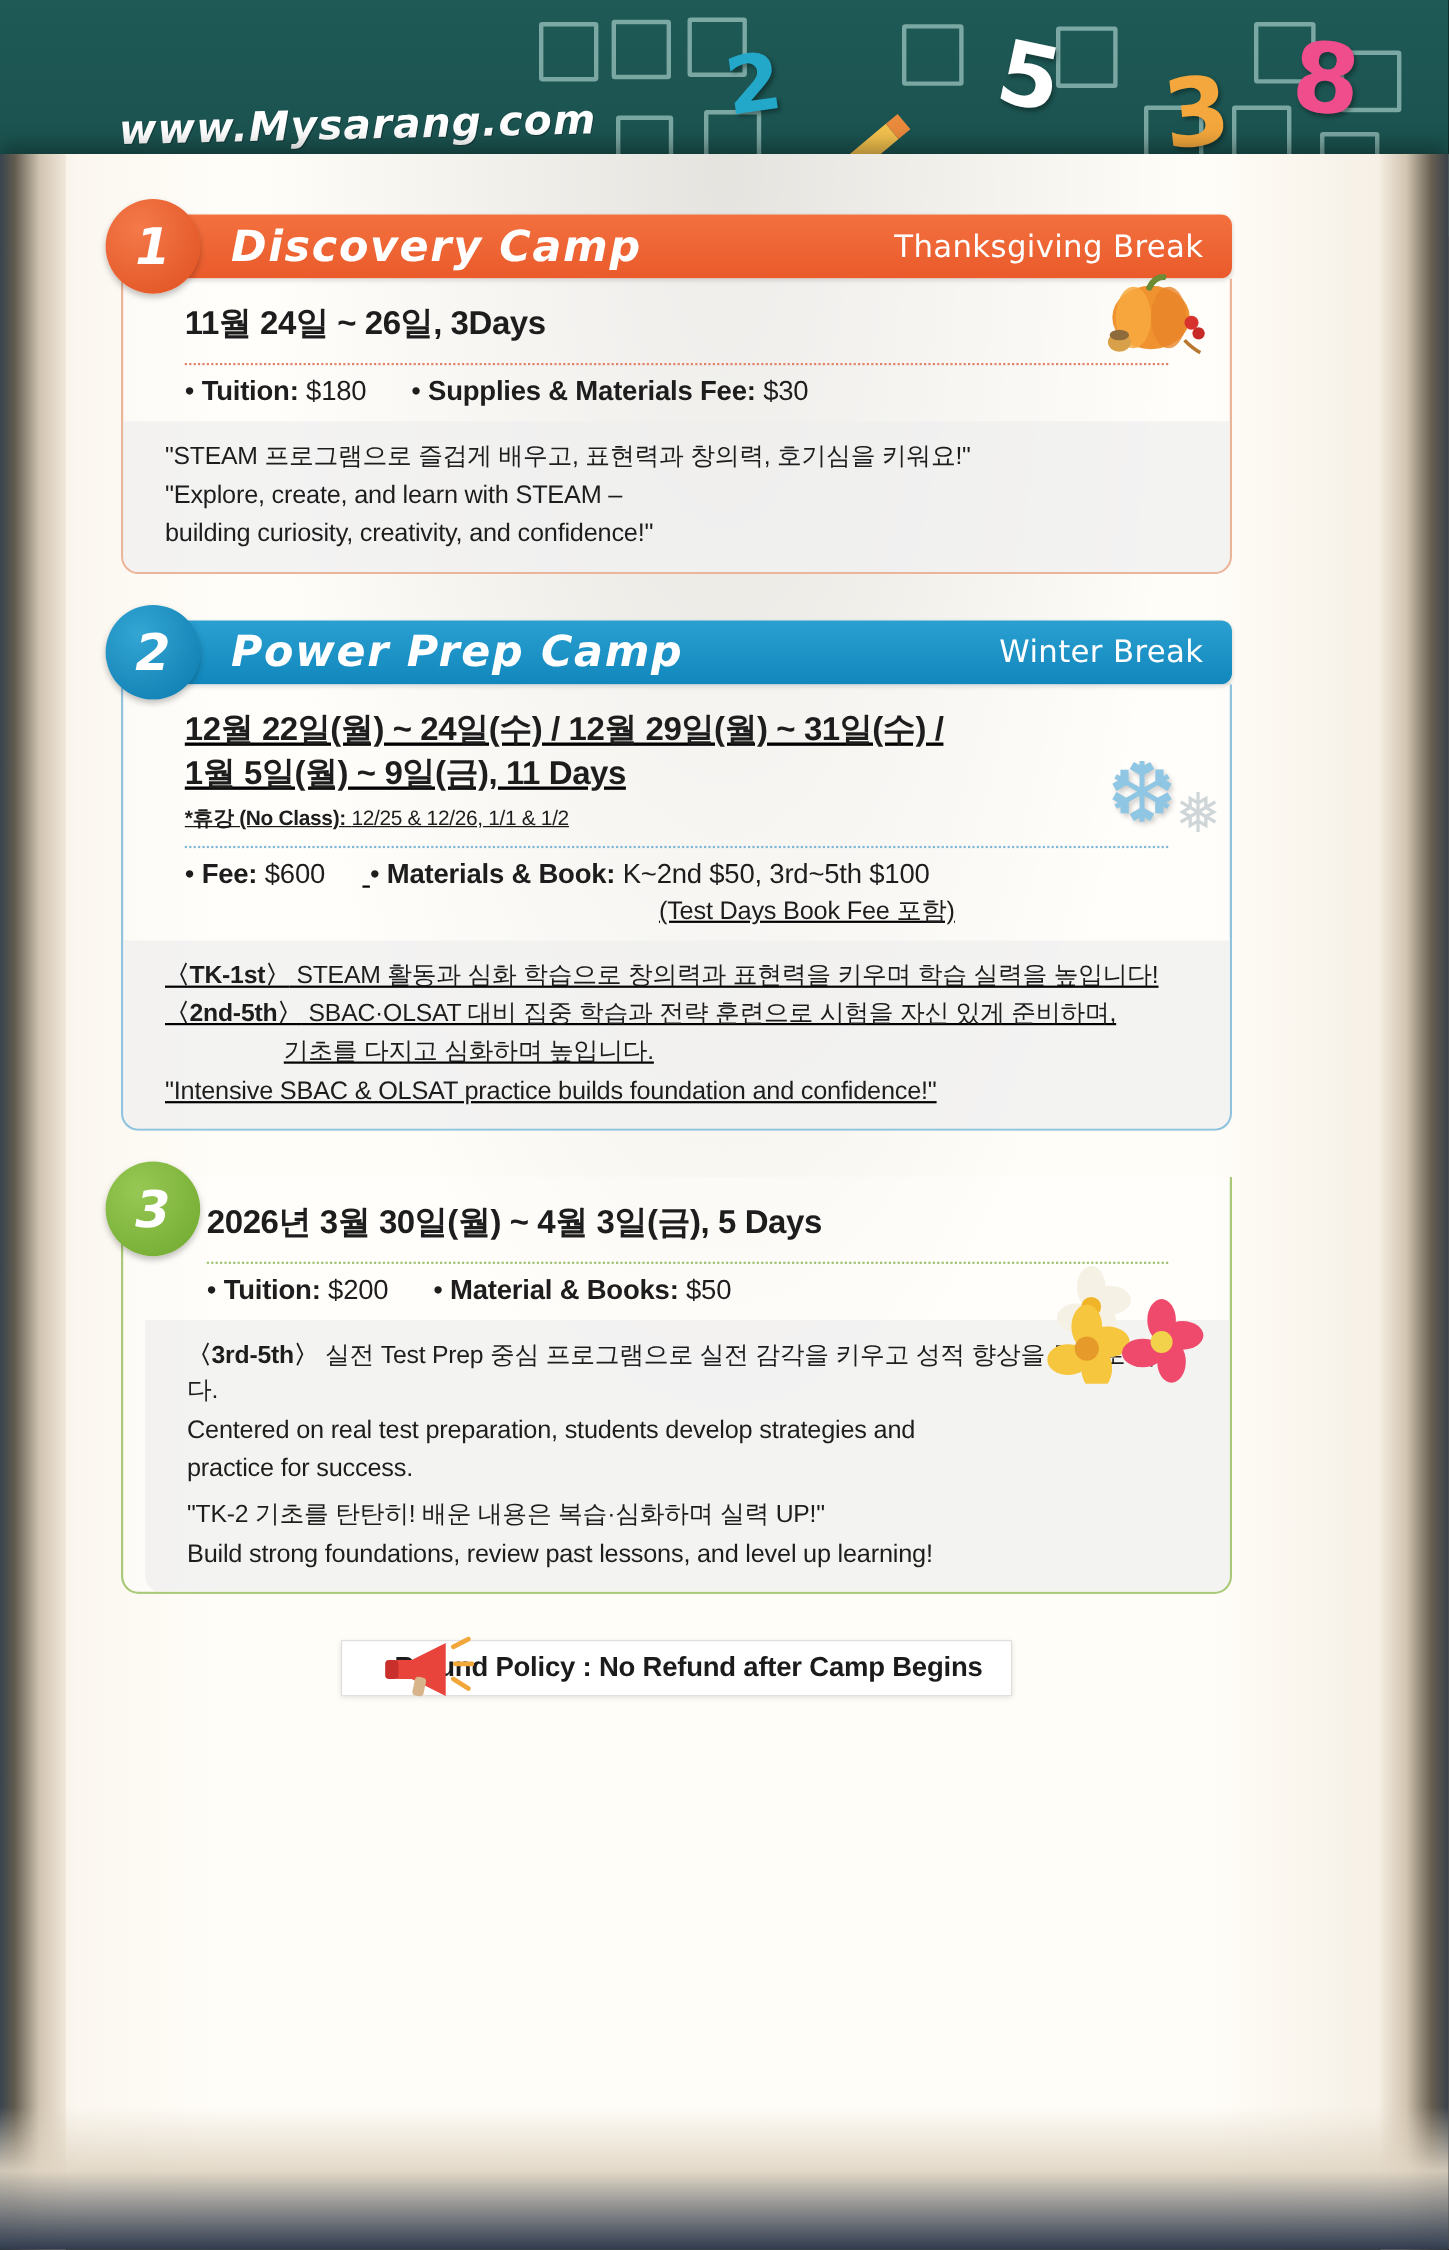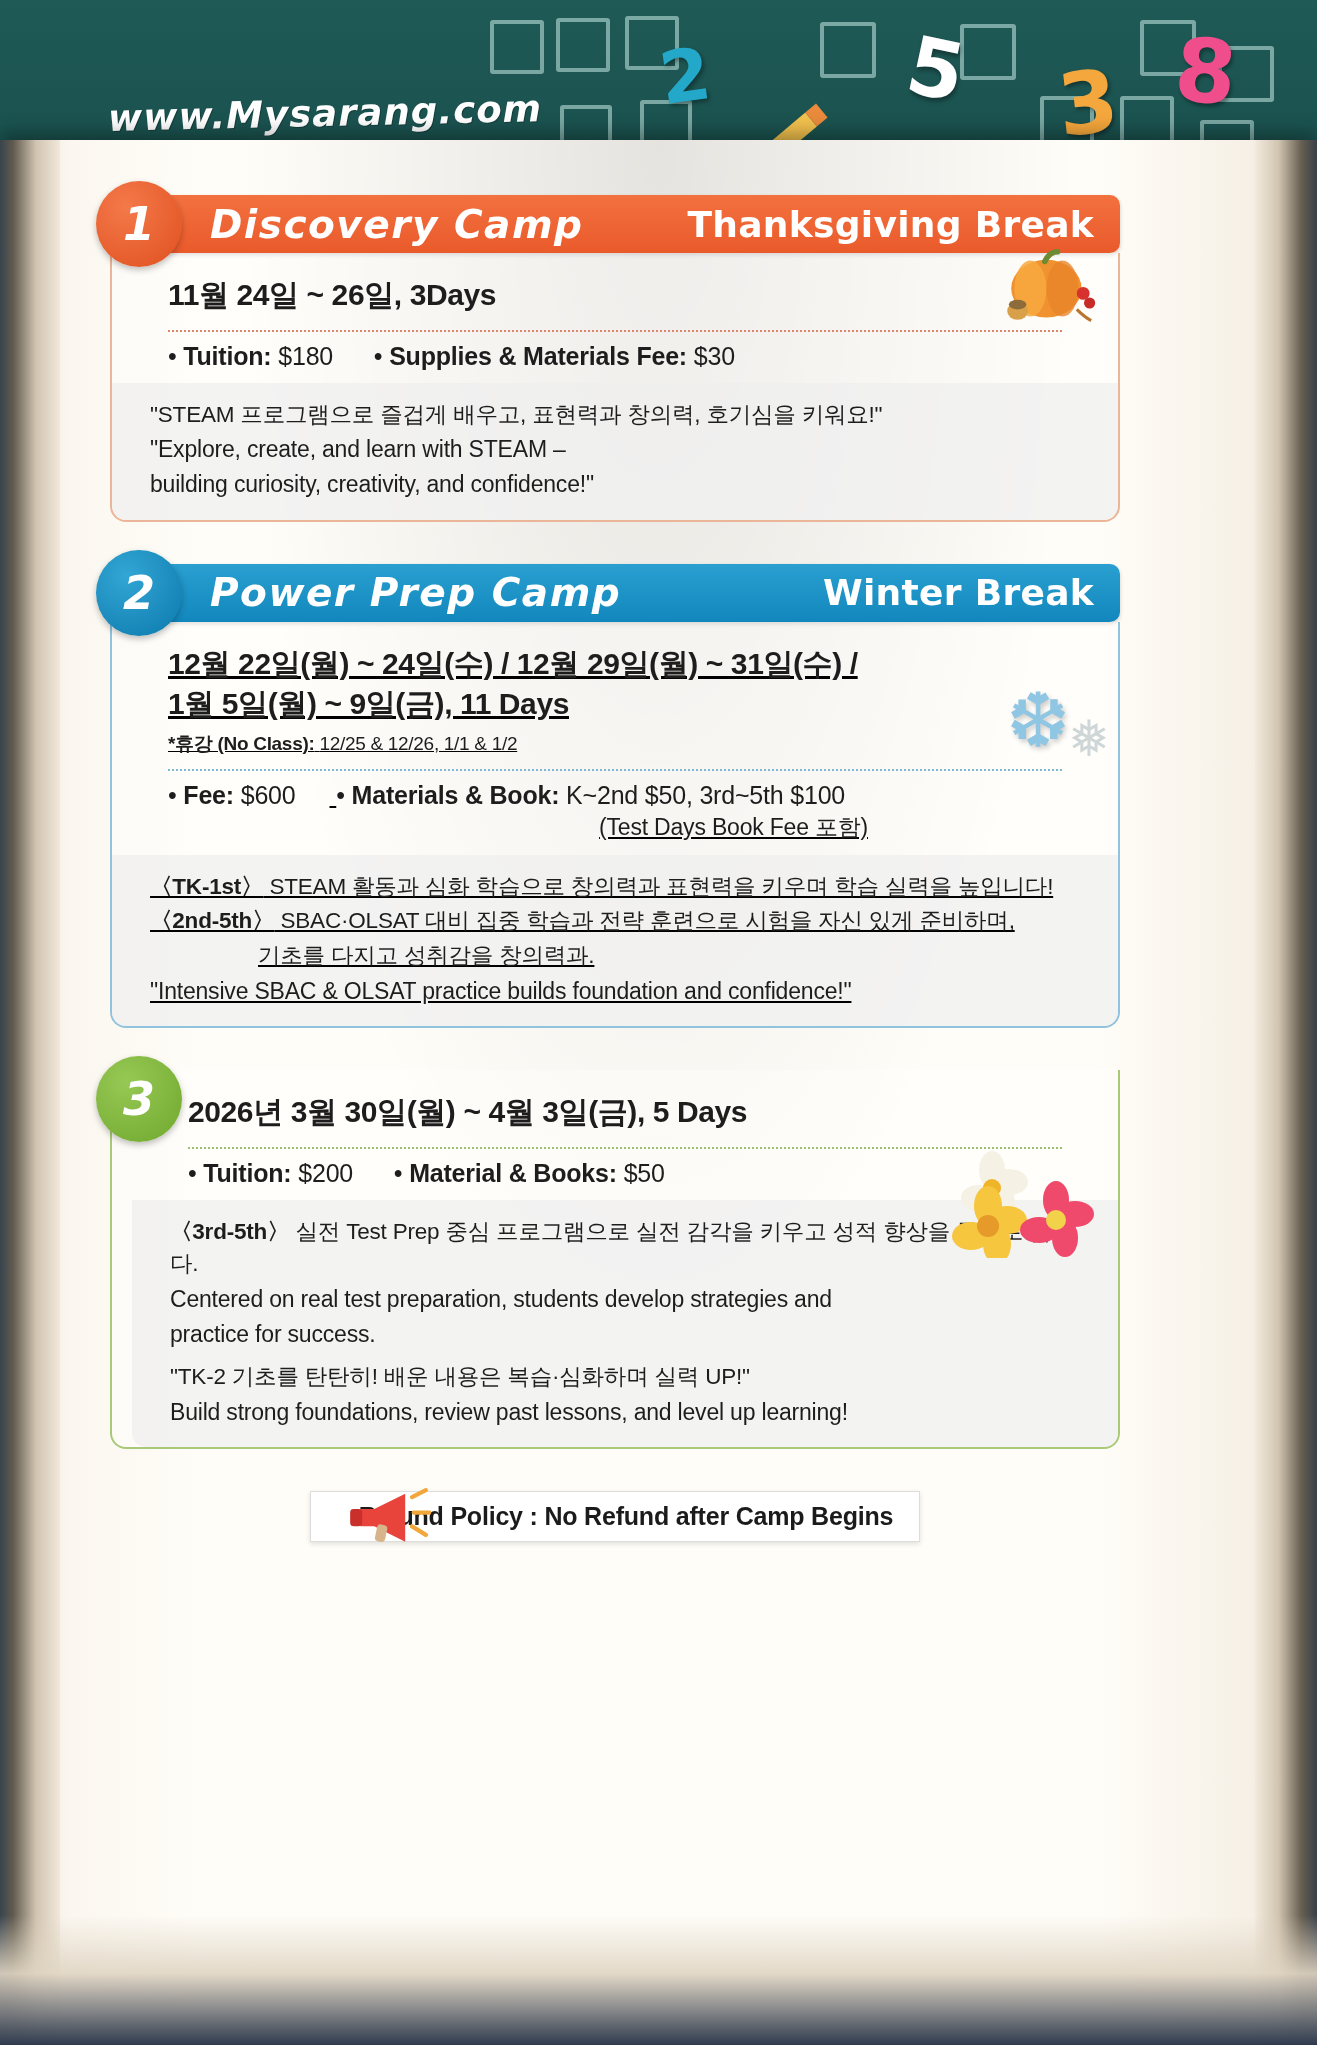--- a/index.html
+++ b/index.html
@@ -121,22 +121,22 @@
 
   .camp-name {
     font-family: "DejaVu Sans", sans-serif;
     font-size: 39px;
     font-weight: bold;
     font-style: italic;
     letter-spacing: 1.5px;
   }
   .camp-season {
     font-family: "DejaVu Sans", sans-serif;
-    font-size: 36px;
-    font-weight: bold;
+    font-size: 28px;
+    font-weight: normal;
     letter-spacing: .3px;
   }
 
   .badge {
     position: absolute;
     left: -14px; top: -14px;
     width: 86px; height: 86px;
     border-radius: 50%;
     display: flex; align-items: center; justify-content: center;
     color: #fff;
@@ -358,21 +358,21 @@
             </span>
             <span class="fee-sub">(Test Days Book Fee 포함)</span>
           </div>
           <div class="notes">
             <div class="note-line note-ko">
               <b>〈TK-1st〉</b><span> STEAM 활동과 심화 학습으로 창의력과 표현력을 키우며 학습 실력을 높입니다!</span>
             </div>
             <div class="note-line note-ko">
               <b>〈2nd-5th〉</b><span> SBAC·OLSAT 대비 집중 학습과 전략 훈련으로 시험을 자신 있게 준비하며,</span>
             </div>
-            <div class="note-line note-ko note-indent">기초를 다지고 성취감을 창의력과.</div>
+            <div class="note-line note-ko note-indent">기초를 다지고 심화하며 높입니다.</div>
             <div class="note-line">"Intensive SBAC &amp; OLSAT practice builds foundation and confidence!"</div>
           </div>
         </div>
         <div class="snowflake">❆</div>
         <div class="snowflake2">❅</div>
       </div>
 
       <div class="camp c3">
         <div class="badge">3</div>
         <div class="card-body">

